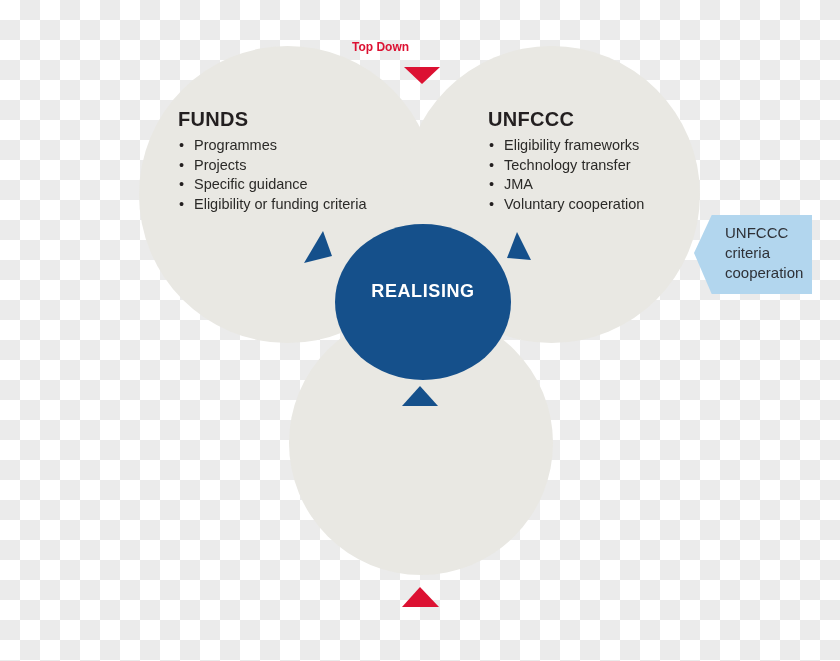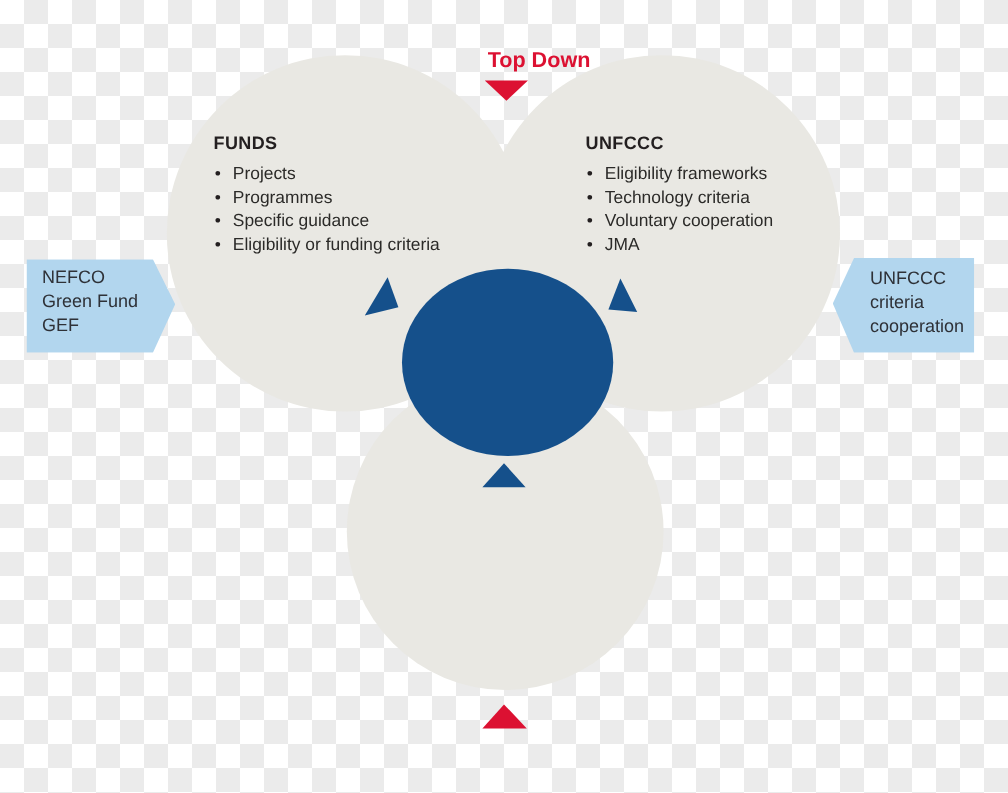--- a/index.html
+++ b/index.html
@@ -33,21 +33,21 @@
     color:#ffffff;
     font-weight:bold;
     font-size:18px;
     line-height:23px;
     letter-spacing:0.6px;
   }
   .center-text span{display:block;}
   .section{position:absolute;color:#2b2a28;}
   .section h3{
     margin:0 0 6px 0;
-    font-size:15px;
+    font-size:20px;
     line-height:21px;
     letter-spacing:0.3px;
     color:#231f20;
     font-weight:bold;
   }
   .section ul{
     margin:0;padding:0;list-style:none;
     font-size:14.5px;line-height:19.7px;
   }
   .section li{position:relative;padding-left:16px;}
@@ -55,24 +55,24 @@
     content:"\2022";
     position:absolute;left:1px;top:0;
     color:#231f20;
   }
   .sec-funds{left:178px;top:109px;width:250px;}
   .sec-unfccc{left:488px;top:109px;width:230px;}
   .sec-indcs{left:348px;top:430px;width:220px;}
   .flow-label{
     position:absolute;
     width:140px;
-    text-align:right;
+    text-align:left;
     color:#dc1132;
     font-weight:bold;
-    font-size:18px;
+    font-size:12px;
   }
   .flow-label.top{left:352px;top:40px;}
   .flow-label.bottom{left:351px;top:615px;}
   .callout{
     position:absolute;
     background:#b2d6ee;
     color:#2e3137;
     font-size:15px;
     line-height:20px;
   }
@@ -97,53 +97,47 @@
 <body>
 
 <div class="stage">
 
   <div class="circle funds"></div>
   <div class="circle unfccc"></div>
   <div class="circle indcs"></div>
 
   <div class="center-circle">
     <div class="center-text">
+      <span>REALISING</span>
     </div>
   </div>
 
   <div class="section sec-funds">
     <h3>FUNDS</h3>
     <ul>
+      <li>Programmes</li>
       <li>Projects</li>
-      <li>Programmes</li>
       <li>Specific guidance</li>
       <li>Eligibility or funding criteria</li>
     </ul>
   </div>
 
   <div class="section sec-unfccc">
     <h3>UNFCCC</h3>
     <ul>
       <li>Eligibility frameworks</li>
-      <li>Technology criteria</li>
+      <li>Technology transfer</li>
+      <li>JMA</li>
       <li>Voluntary cooperation</li>
-      <li>JMA</li>
     </ul>
   </div>
 
 
   <div class="flow-label top">Top Down</div>
 
-  <div class="callout left">
-    <div class="callout-text">
-      <div>NEFCO</div>
-      <div>Green Fund</div>
-      <div>GEF</div>
-    </div>
-  </div>
 
   <div class="callout right">
     <div class="callout-text">
       <div>UNFCCC</div>
       <div>criteria</div>
       <div>cooperation</div>
     </div>
   </div>
 
   <svg class="overlay" viewBox="0 0 840 661">

